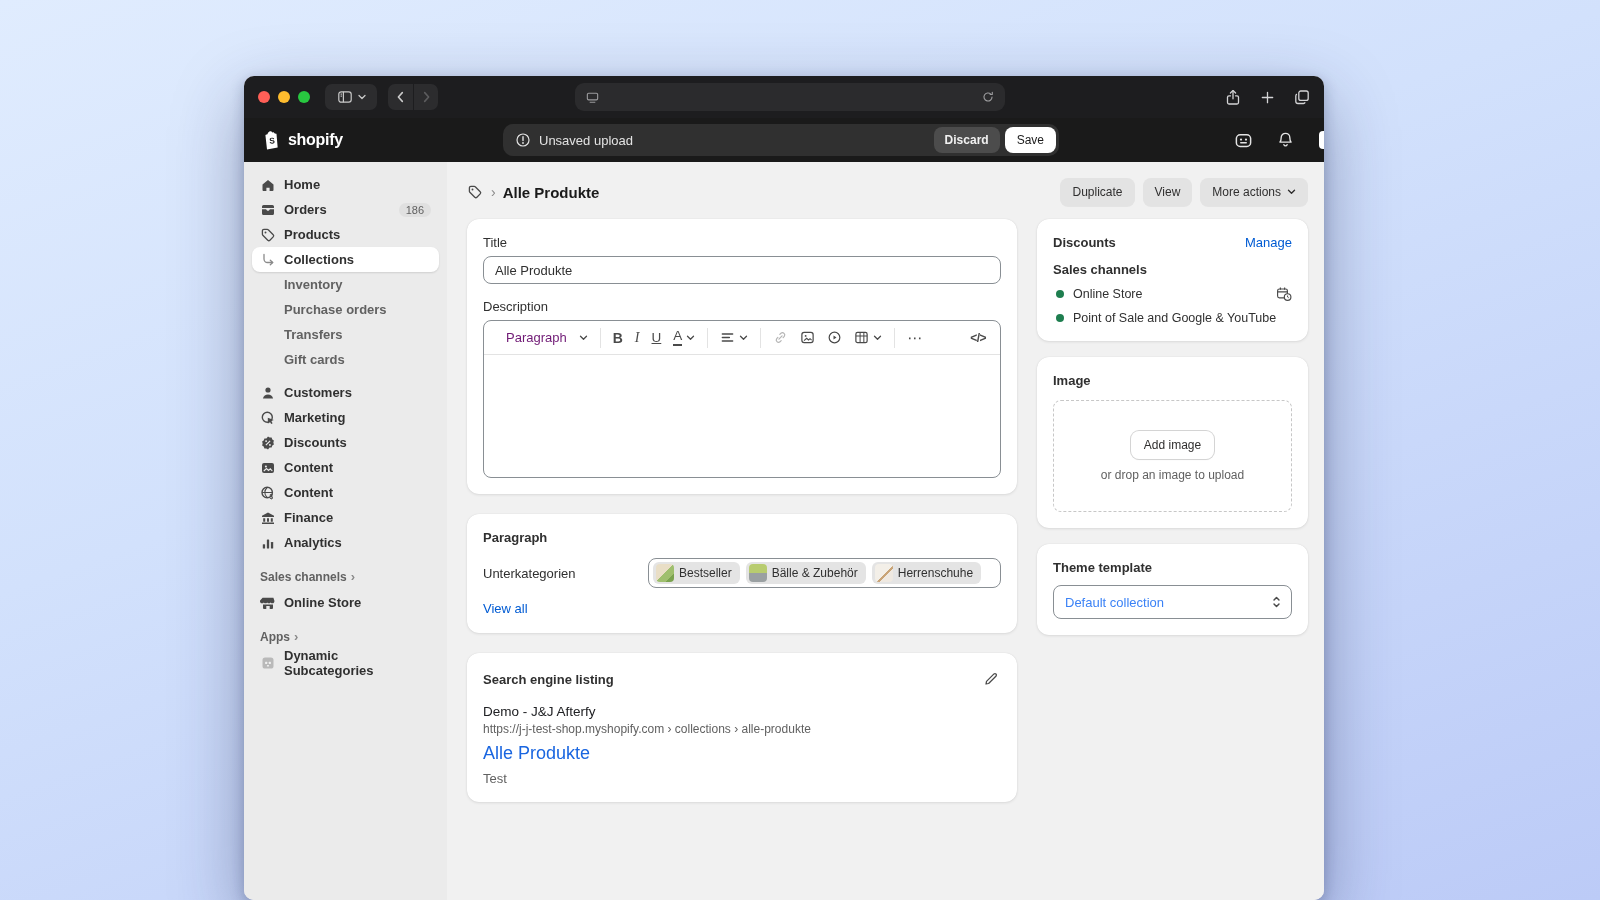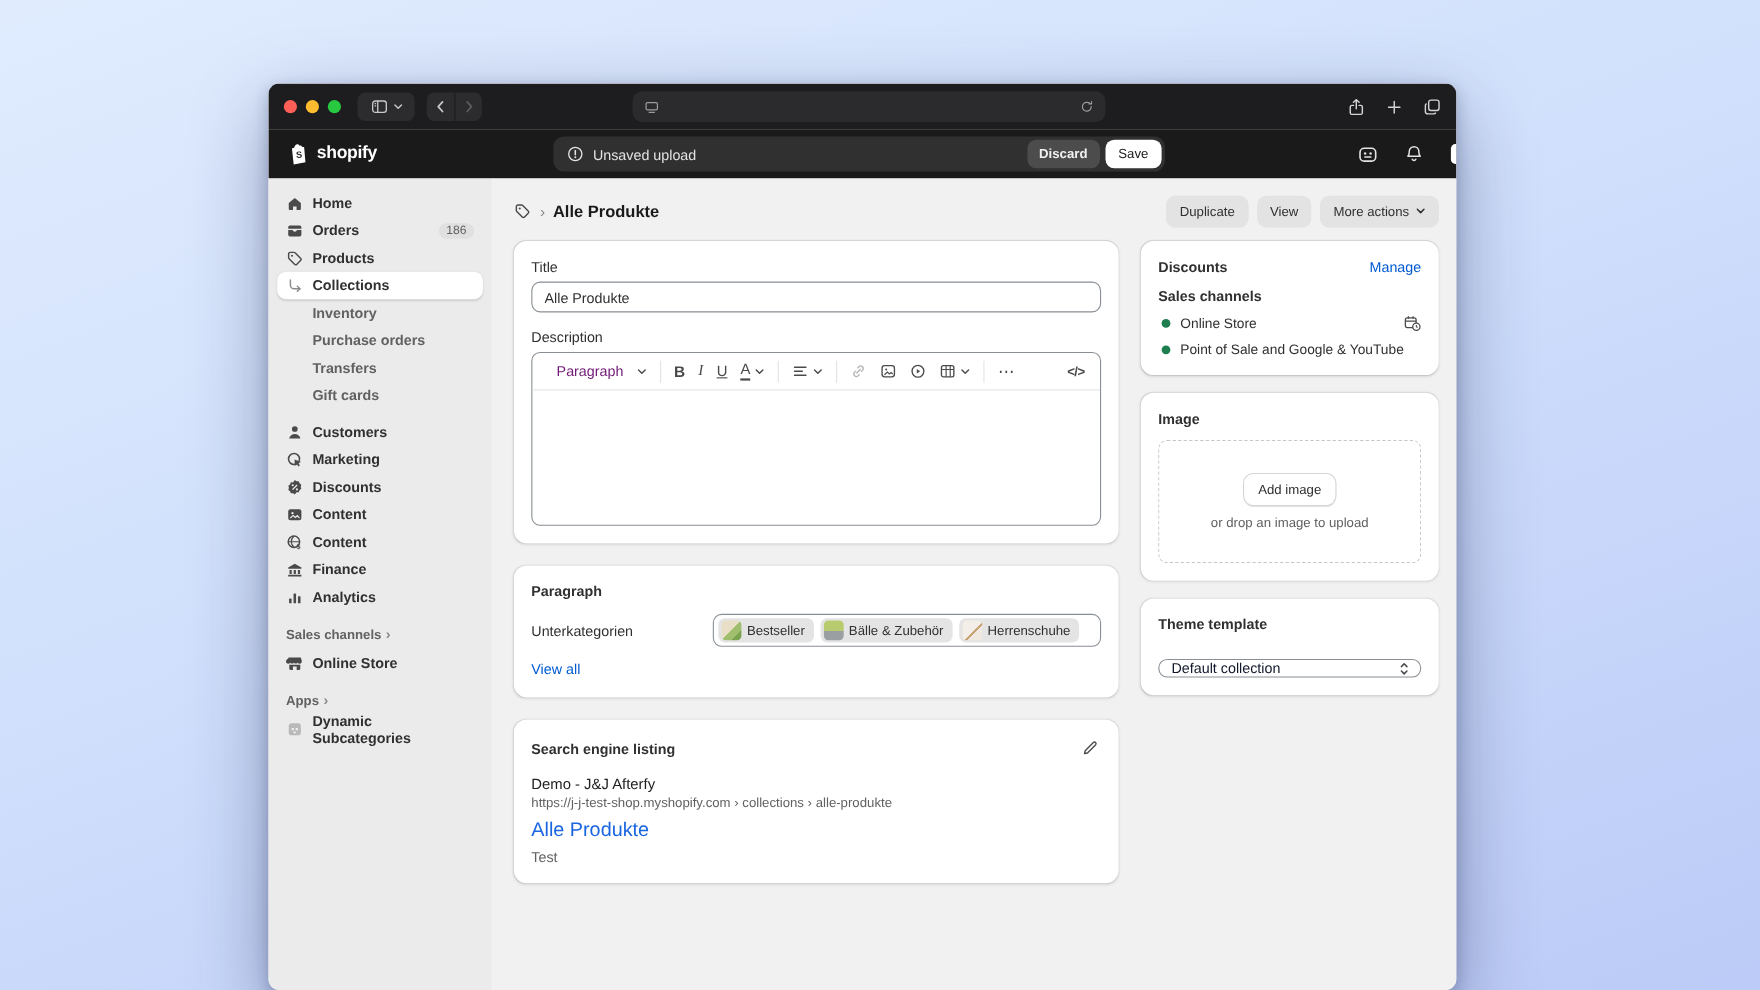--- a/index.html
+++ b/index.html
@@ -174,22 +174,22 @@
   }
   .btn-white {
     height:28px; padding:0 13px; background:#fff; border:none; border-radius:8px;
     font-size:12px; font-weight:normal; color:#302f2f; cursor:pointer; font-family:inherit;
     box-shadow:0 0 0 1px #d4d4d4, 0 2px 1px -1px rgba(0,0,0,.12);
   }
   .drop-hint { font-size:12px; color:#616161; }
 
   
   .select-box {
-    margin-top:24px; height:17px; border:1px solid #898f94; border-radius:8px;
-    display:flex; align-items:center; padding:0 9px 0 11px; font-size:13px; color:#0f172a;
+    margin-top:10px; height:34px; border:1px solid #898f94; border-radius:8px;
+    display:flex; align-items:center; padding:0 9px 0 11px; font-size:13px; color:#3b82f6;
     cursor:pointer; background:#fff;
   }
   .select-box .sel-val { flex:1; }
 </style>
 </head>
 <body>
 
 <div class="window">
 
   <div class="chrome">

